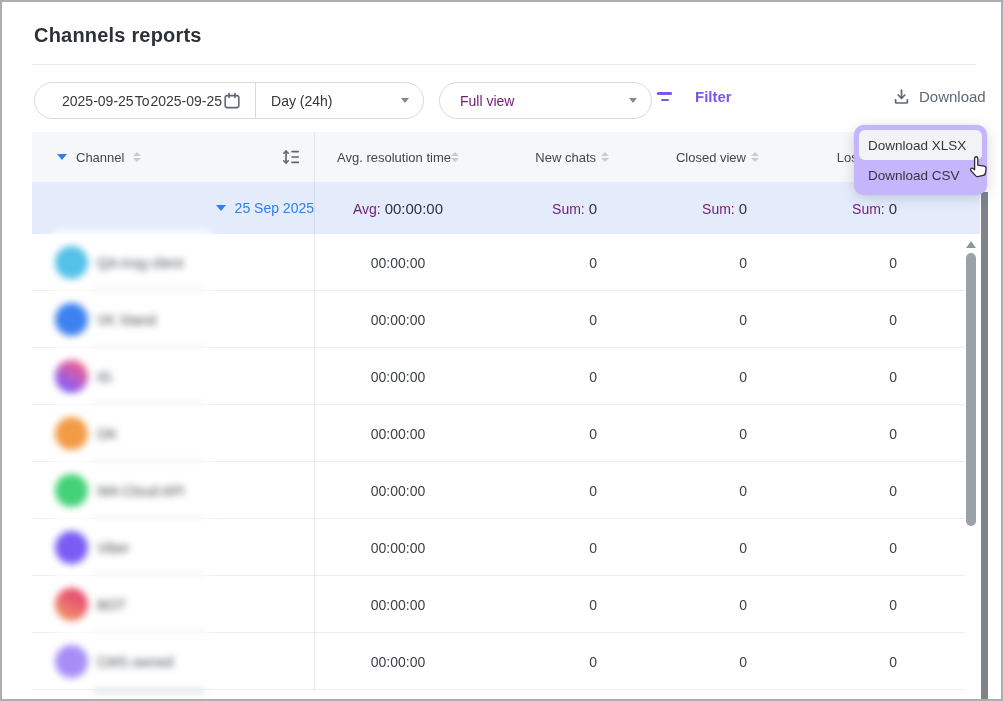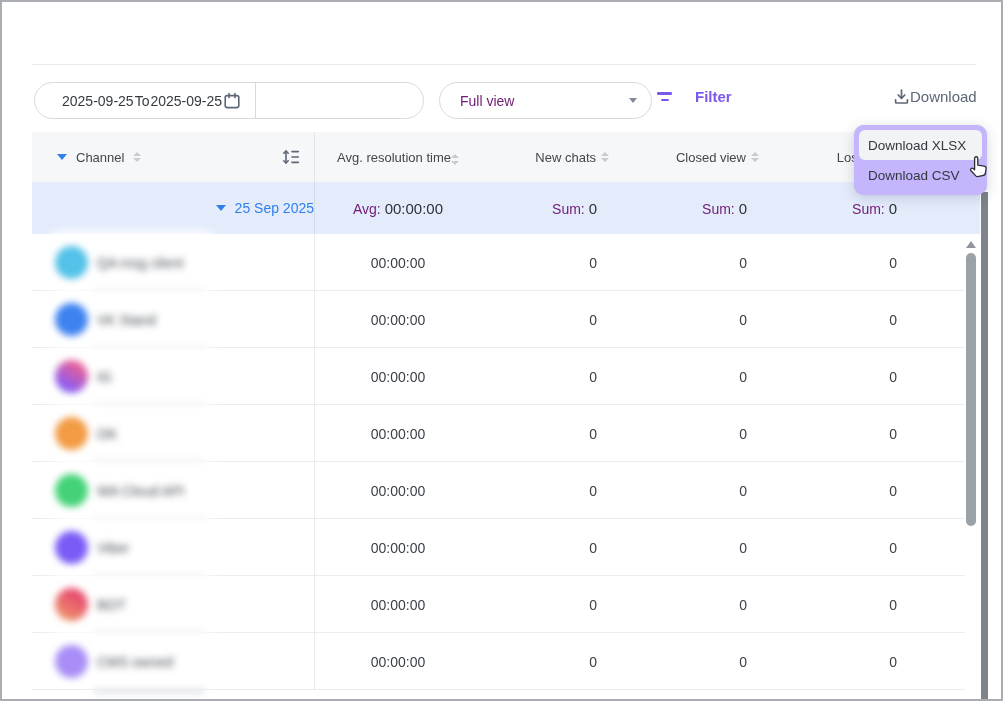--- a/index.html
+++ b/index.html
@@ -24,35 +24,35 @@
   .view-pill { left:437px; width:213px; padding:0 14px 0 20px; color:#701a75; }
   .view-pill .caret { margin-left:auto; }
   .caret { width:0; height:0; border-left:4.5px solid transparent; border-right:4.5px solid transparent; border-top:5px solid #828a95; }
 
   .filter-btn { position:absolute; left:655px; top:86px; display:flex; align-items:center; gap:23px; background:none; border:none; cursor:pointer; font-size:15px; color:#7b57ee; font-family:inherit;font-weight:bold; }
   .filter-icon { display:flex; flex-direction:column; gap:4px; align-items:center; }
   .filter-icon i { display:block; height:2.6px; border-radius:1.3px; background:#7b57ee; }
   .filter-icon i:nth-child(1){ width:15px; }
   .filter-icon i:nth-child(2){ width:8px; }
 
-  .download-btn { position:absolute; left:891px; top:86px; display:flex; align-items:center; background:none; border:none; cursor:pointer; font-size:15px; color:#5d6876; font-family:inherit;text-align:center; }
+  .download-btn { position:absolute; left:891px; top:86px; display:flex; align-items:center; gap:9px; background:none; border:none; cursor:pointer; font-size:15px; color:#5d6876; font-family:inherit;text-align:center; }
 
   
   .t-row { position:absolute; left:30px; width:948px; display:grid; grid-template-columns:282px 168px 135px 150px 150px 1fr; align-items:center; }
   .t-header { top:130px; height:50px; background:#f6f7f9; font-size:13px; color:#42474e; }
   .t-summary { top:180px; height:52px; background:#e4ecfc; font-size:14px; }
   .t-body { position:absolute; left:30px; top:232px; width:948px; }
   .b-row { position:relative; width:948px; height:57px; display:grid; grid-template-columns:282px 168px 135px 150px 150px 1fr; align-items:center; font-size:14px; color:#3b4048; }
   .b-row::after { content:""; position:absolute; left:0; right:15px; bottom:0; height:1px; background:#ededf1; }
 
   .cell-channel { display:flex; align-items:center; padding-left:25px; gap:9px;justify-content:flex-end; }
   .cell-center { text-align:center; }
   .cell-right { text-align:right; padding-right:20px; }
   .head-right { display:flex; align-items:center; justify-content:flex-end; gap:5px; padding-right:8px; }
-  .head-center { display:flex; align-items:flex-end; justify-content:center; gap:0; }
+  .head-center { display:flex; align-items:center; justify-content:center; gap:0; }
 
   .tri-down { width:0; height:0; border-left:5px solid transparent; border-right:5px solid transparent; border-top:6px solid #2f80ed; }
   .sort { display:inline-flex; flex-direction:column; gap:2.5px; }
   .sort i { display:block; width:0; height:0; }
   .sort .up { border-left:4px solid transparent; border-right:4px solid transparent; border-bottom:4.5px solid #c7ccd2; }
   .sort .dn { border-left:4px solid transparent; border-right:4px solid transparent; border-top:4.5px solid #c7ccd2; }
   .lineheight-icon { margin-left:auto; margin-right:14px; display:flex; }
 
   .summary-date { color:#2f80ed; }
   .mlabel { color:#701a75; }
@@ -77,35 +77,40 @@
   .menu-item { height:30px; display:flex; align-items:center; padding:0 9px; font-size:13.5px; color:#33383f; border-radius:6px; cursor:pointer; white-space:nowrap; }
   .menu-item.active { background:#f2f3f5; }
 
   .cursor { position:absolute; left:966px; top:152px; z-index:60; pointer-events:none; }
 </style>
 </head>
 <body>
 
 <div class="window">
 
+  <div class="page-title">Channels reports</div>
   <div class="toolbar-divider"></div>
 
   <div class="pill combo-pill">
     <div class="date-sec">
       <span class="date-txt">2025-09-25</span>
       <span class="to-txt">To</span>
       <span class="date-txt">2025-09-25</span>
       <span style="display:flex;">
         <svg width="18" height="18" viewBox="0 0 18 18" fill="none" stroke="#5d6775" stroke-width="1.6" stroke-linecap="round">
           <rect x="2.2" y="3.6" width="13.6" height="12" rx="2"></rect>
           <path d="M6 1.6v4M12 1.6v4"></path>
         </svg>
       </span>
     </div>
     <div class="vdivider"></div>
+    <div class="period-sec">
+      <span>Day (24h)</span>
+      <span class="caret"></span>
+    </div>
   </div>
 
   <div class="pill view-pill">
     <span>Full view</span>
     <span class="caret"></span>
   </div>
 
   <button class="filter-btn">
     <span class="filter-icon">
         <i></i>

